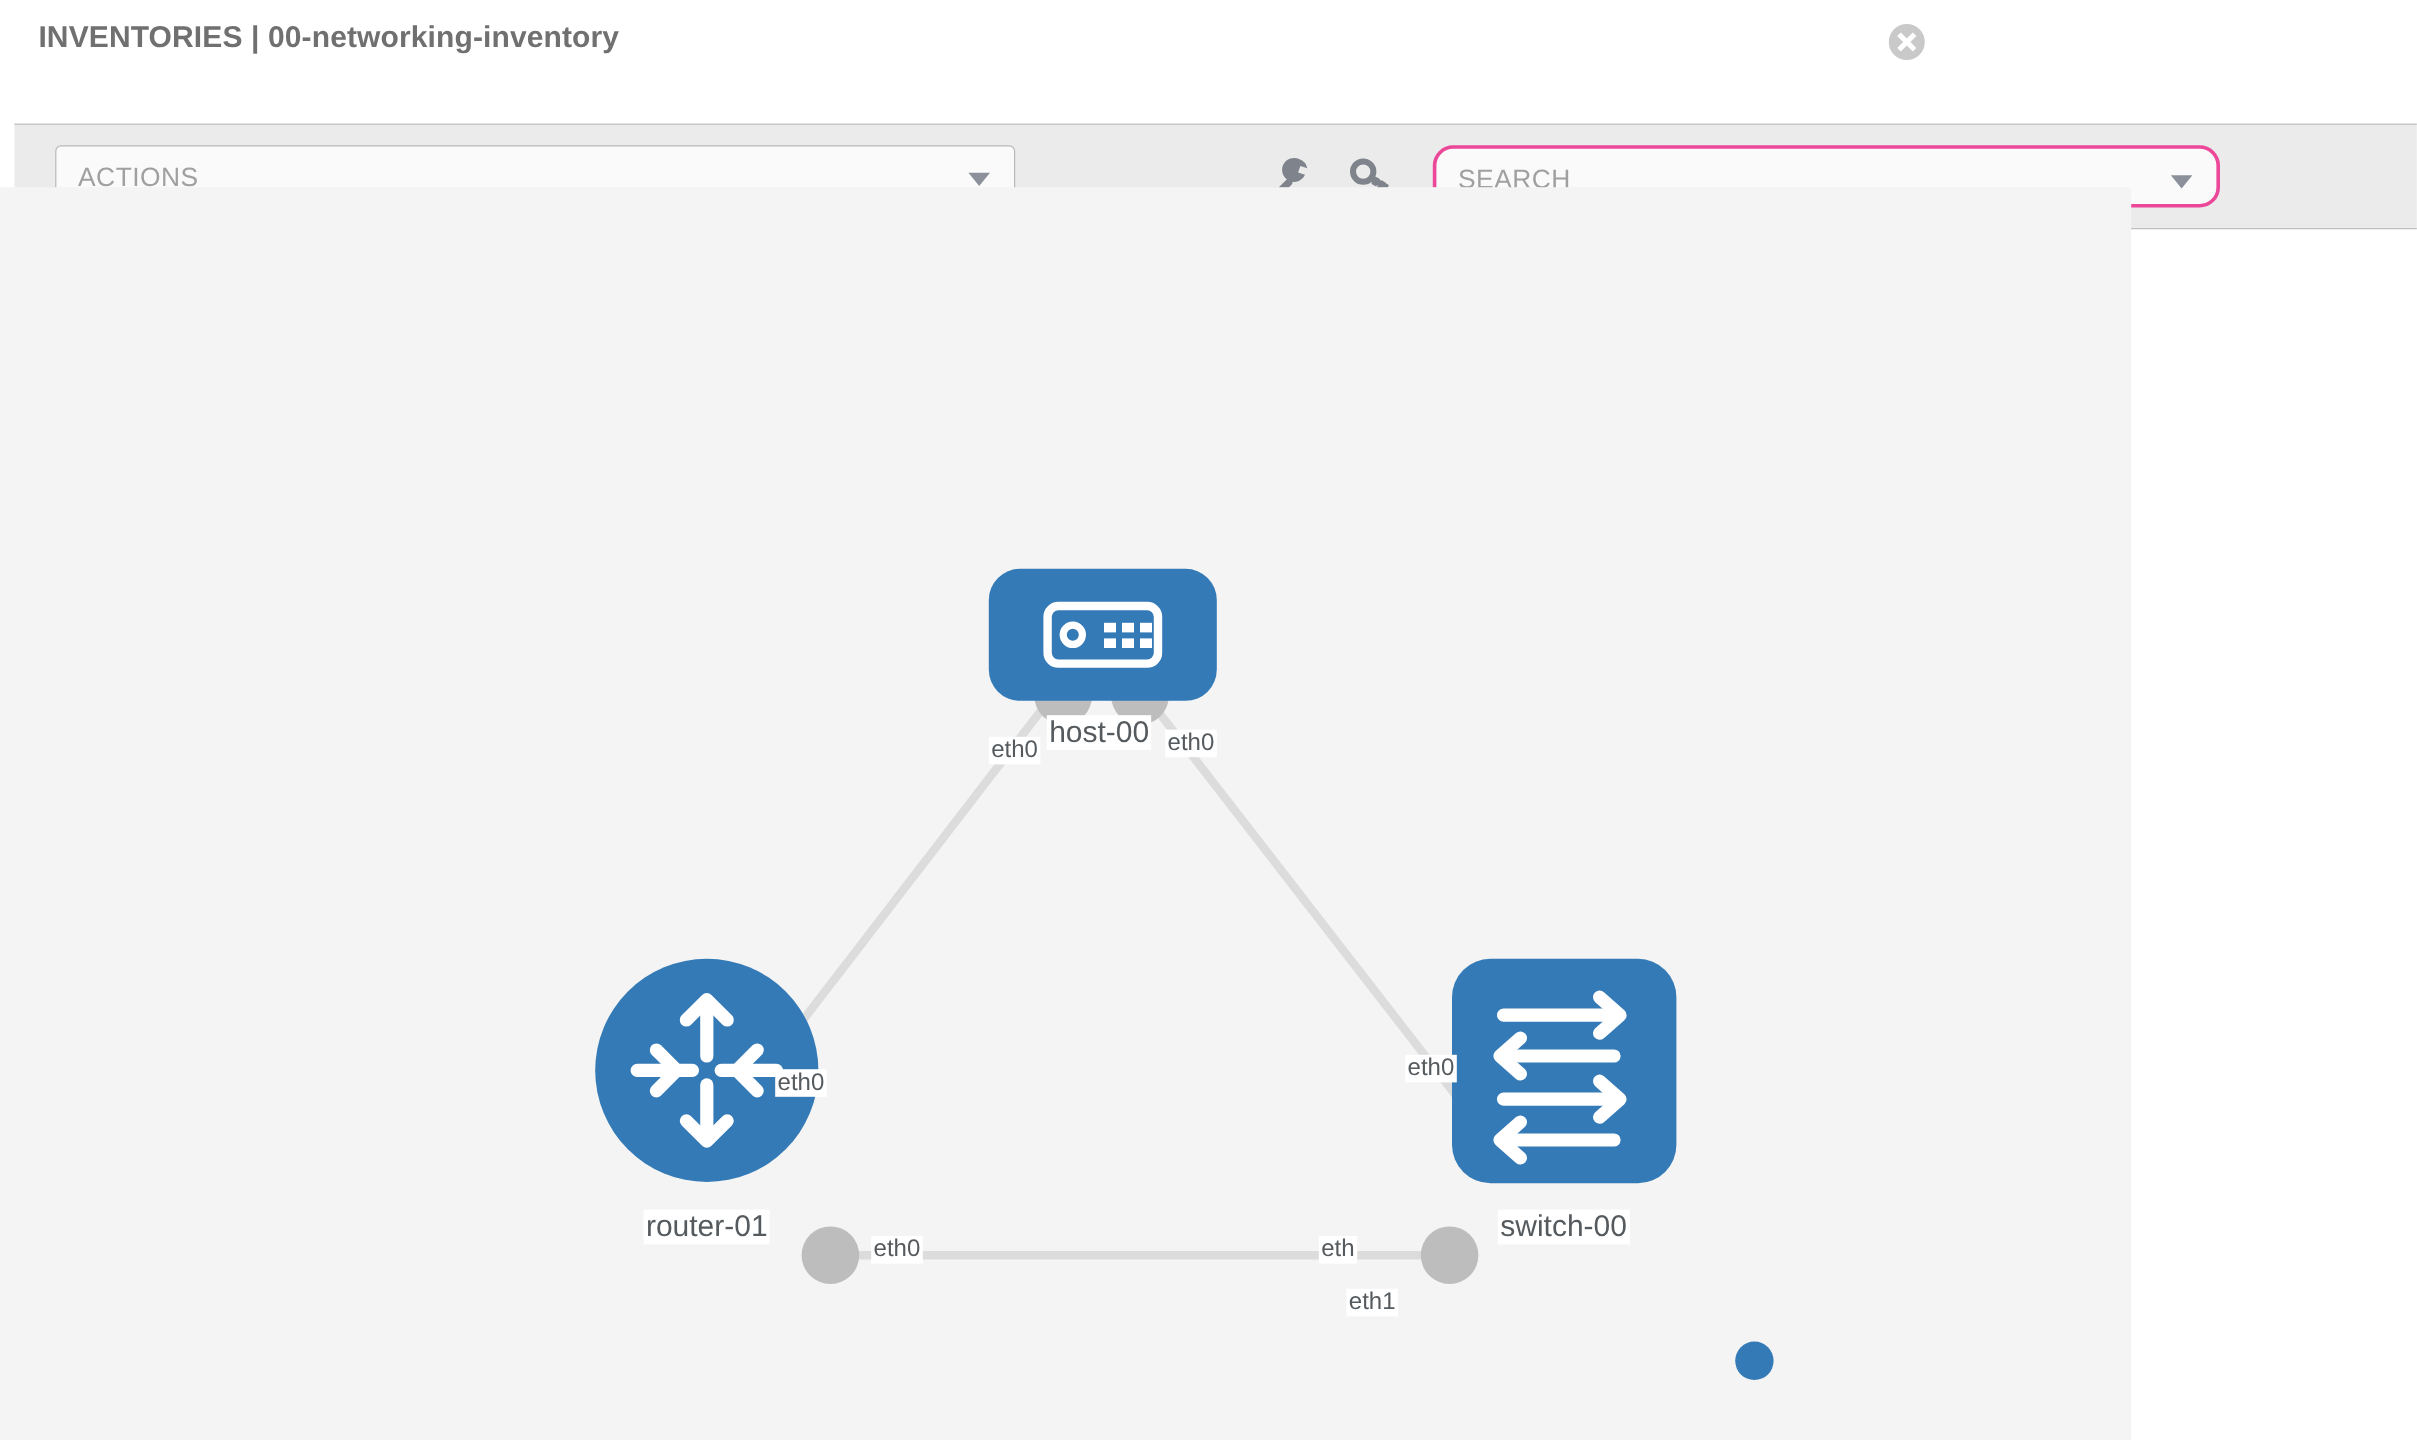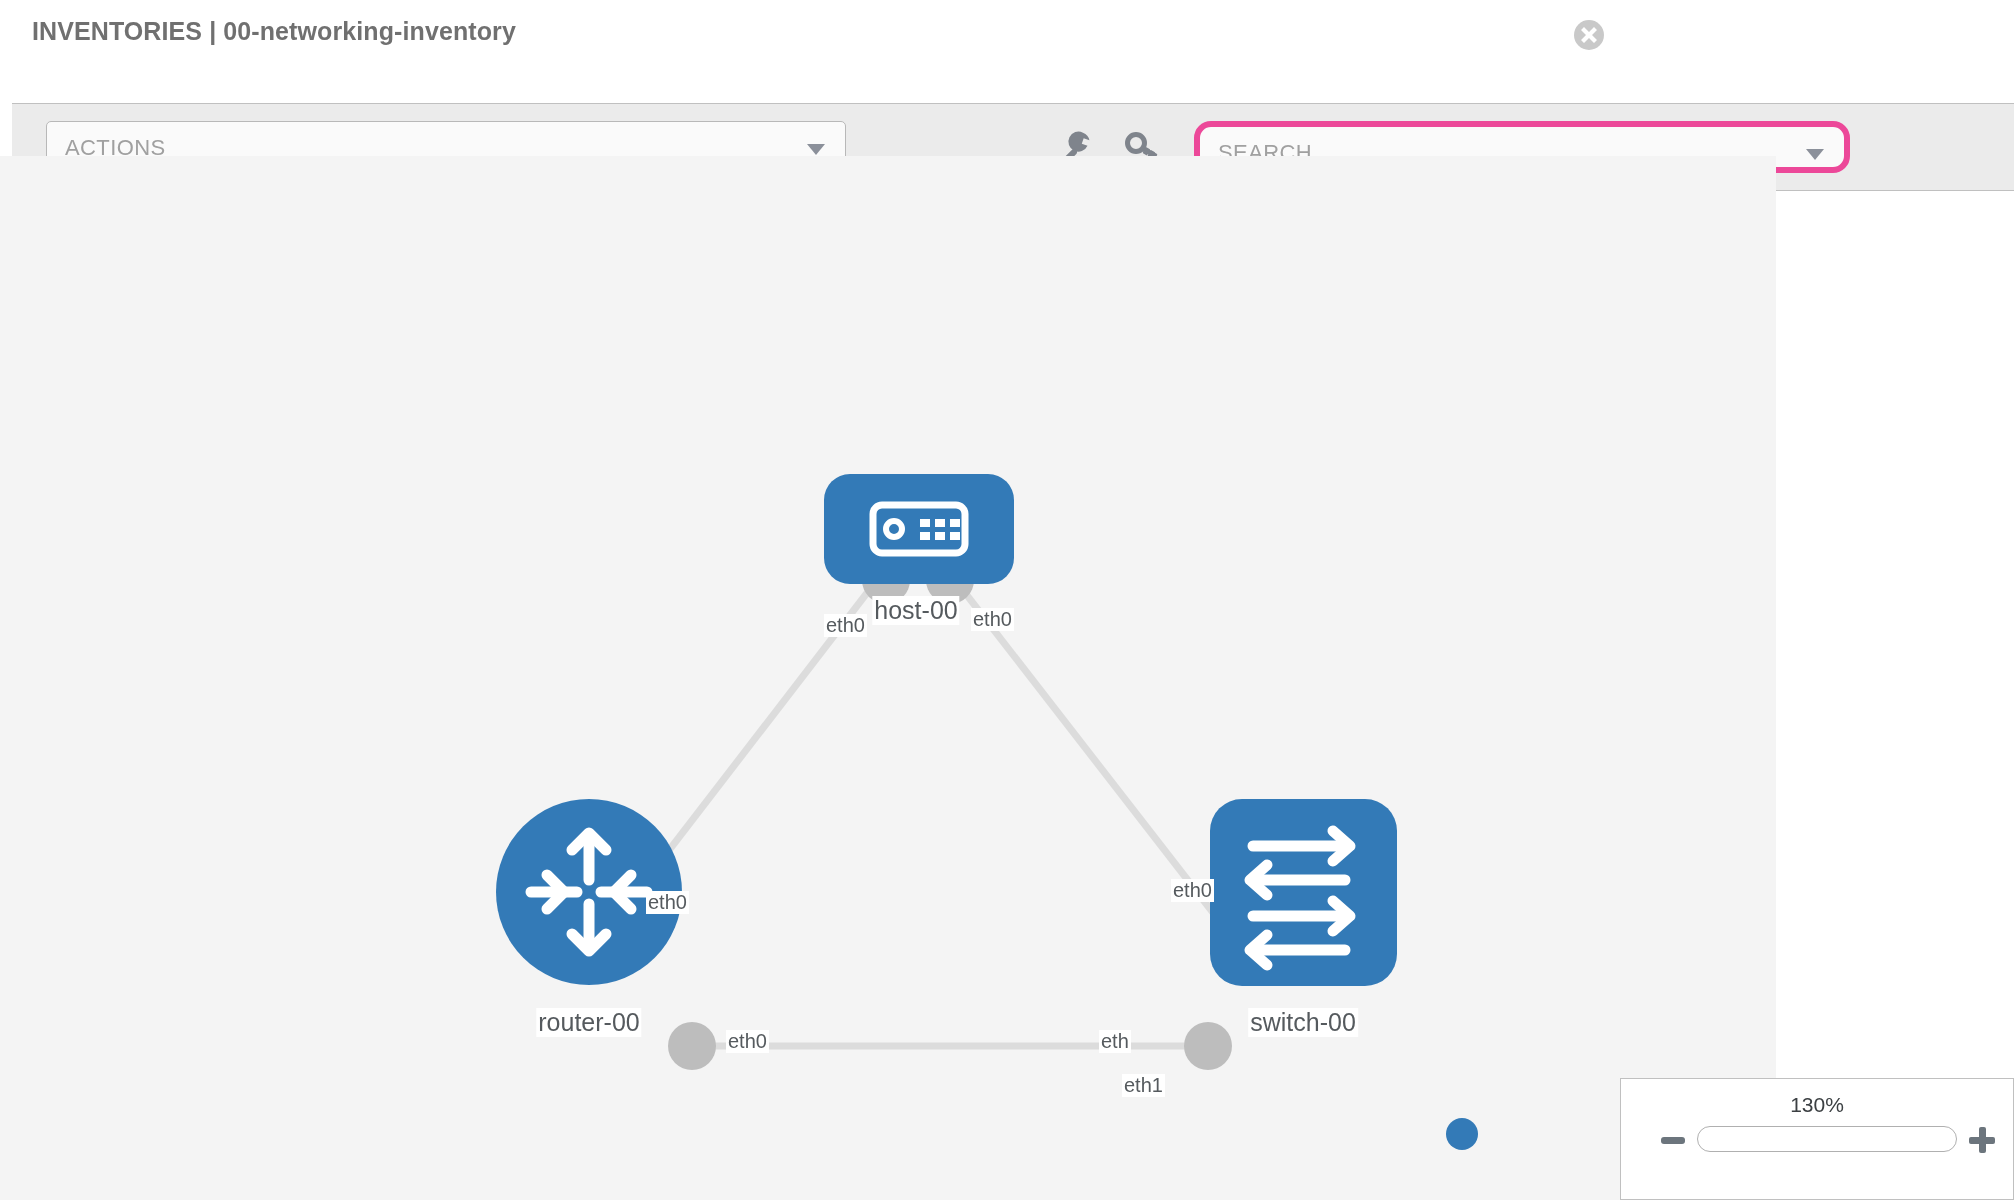--- a/index.html
+++ b/index.html
@@ -85,21 +85,21 @@
     cursor: pointer;
   }
   .tool-icon.wrench { left: 1042px; }
   .tool-icon.key    { left: 1110px; }
 
   .search-box {
     position: absolute;
     left: 1182px; top: 17px;
     width: 656px; height: 52px;
     background: #fafafa;
-    border: 6px solid #ec4899;
+    border: 3px solid #ec4899;
     border-radius: 17px;
     cursor: text;
   }
   .search-box .label {
     position: absolute;
     left: 18px; top: 13px;
     font-size: 22px;
     color: #a0a0a0;
     letter-spacing: 0.4px;
   }
@@ -286,33 +286,27 @@
           <polyline points="1267,709 1250,724 1267,739"></polyline>
           <line x1="1253" y1="760" x2="1348" y2="760"></line>
           <polyline points="1333,745 1350,760 1333,775"></polyline>
           <line x1="1345" y1="794" x2="1252" y2="794"></line>
           <polyline points="1267,779 1250,794 1267,809"></polyline>
         </g>
       </g>
     </svg>
 
     <div class="node-label" style="left:916px; top:440px;">host-00</div>
-    <div class="node-label" style="left:589px; top:852px;">router-00</div>
+    <div class="node-label" style="left:589px; top:852px;">router-01</div>
     <div class="node-label" style="left:1303px; top:852px;">switch-00</div>
 
     <div class="iface-label" style="left:824px; top:458px;">eth0</div>
     <div class="iface-label" style="left:971px; top:452px;">eth0</div>
     <div class="iface-label" style="left:646px; top:735px;">eth0</div>
     <div class="iface-label" style="left:1171px; top:723px;">eth0</div>
     <div class="iface-label" style="left:726px; top:874px;">eth0</div>
     <div class="iface-label" style="left:1099px; top:874px;">eth</div>
     <div class="iface-label" style="left:1122px; top:874px;margin-top:44px;">eth1</div>
   </div>
 
-  <div class="zoom-panel">
-    <div class="zoom-value">130%</div>
-    <div class="zoom-minus"></div>
-    <div class="zoom-track"></div>
-    <div class="zoom-plus"></div>
-  </div>
   <div class="zoom-handle"></div>
 
 </div>
 
 </body></html>

